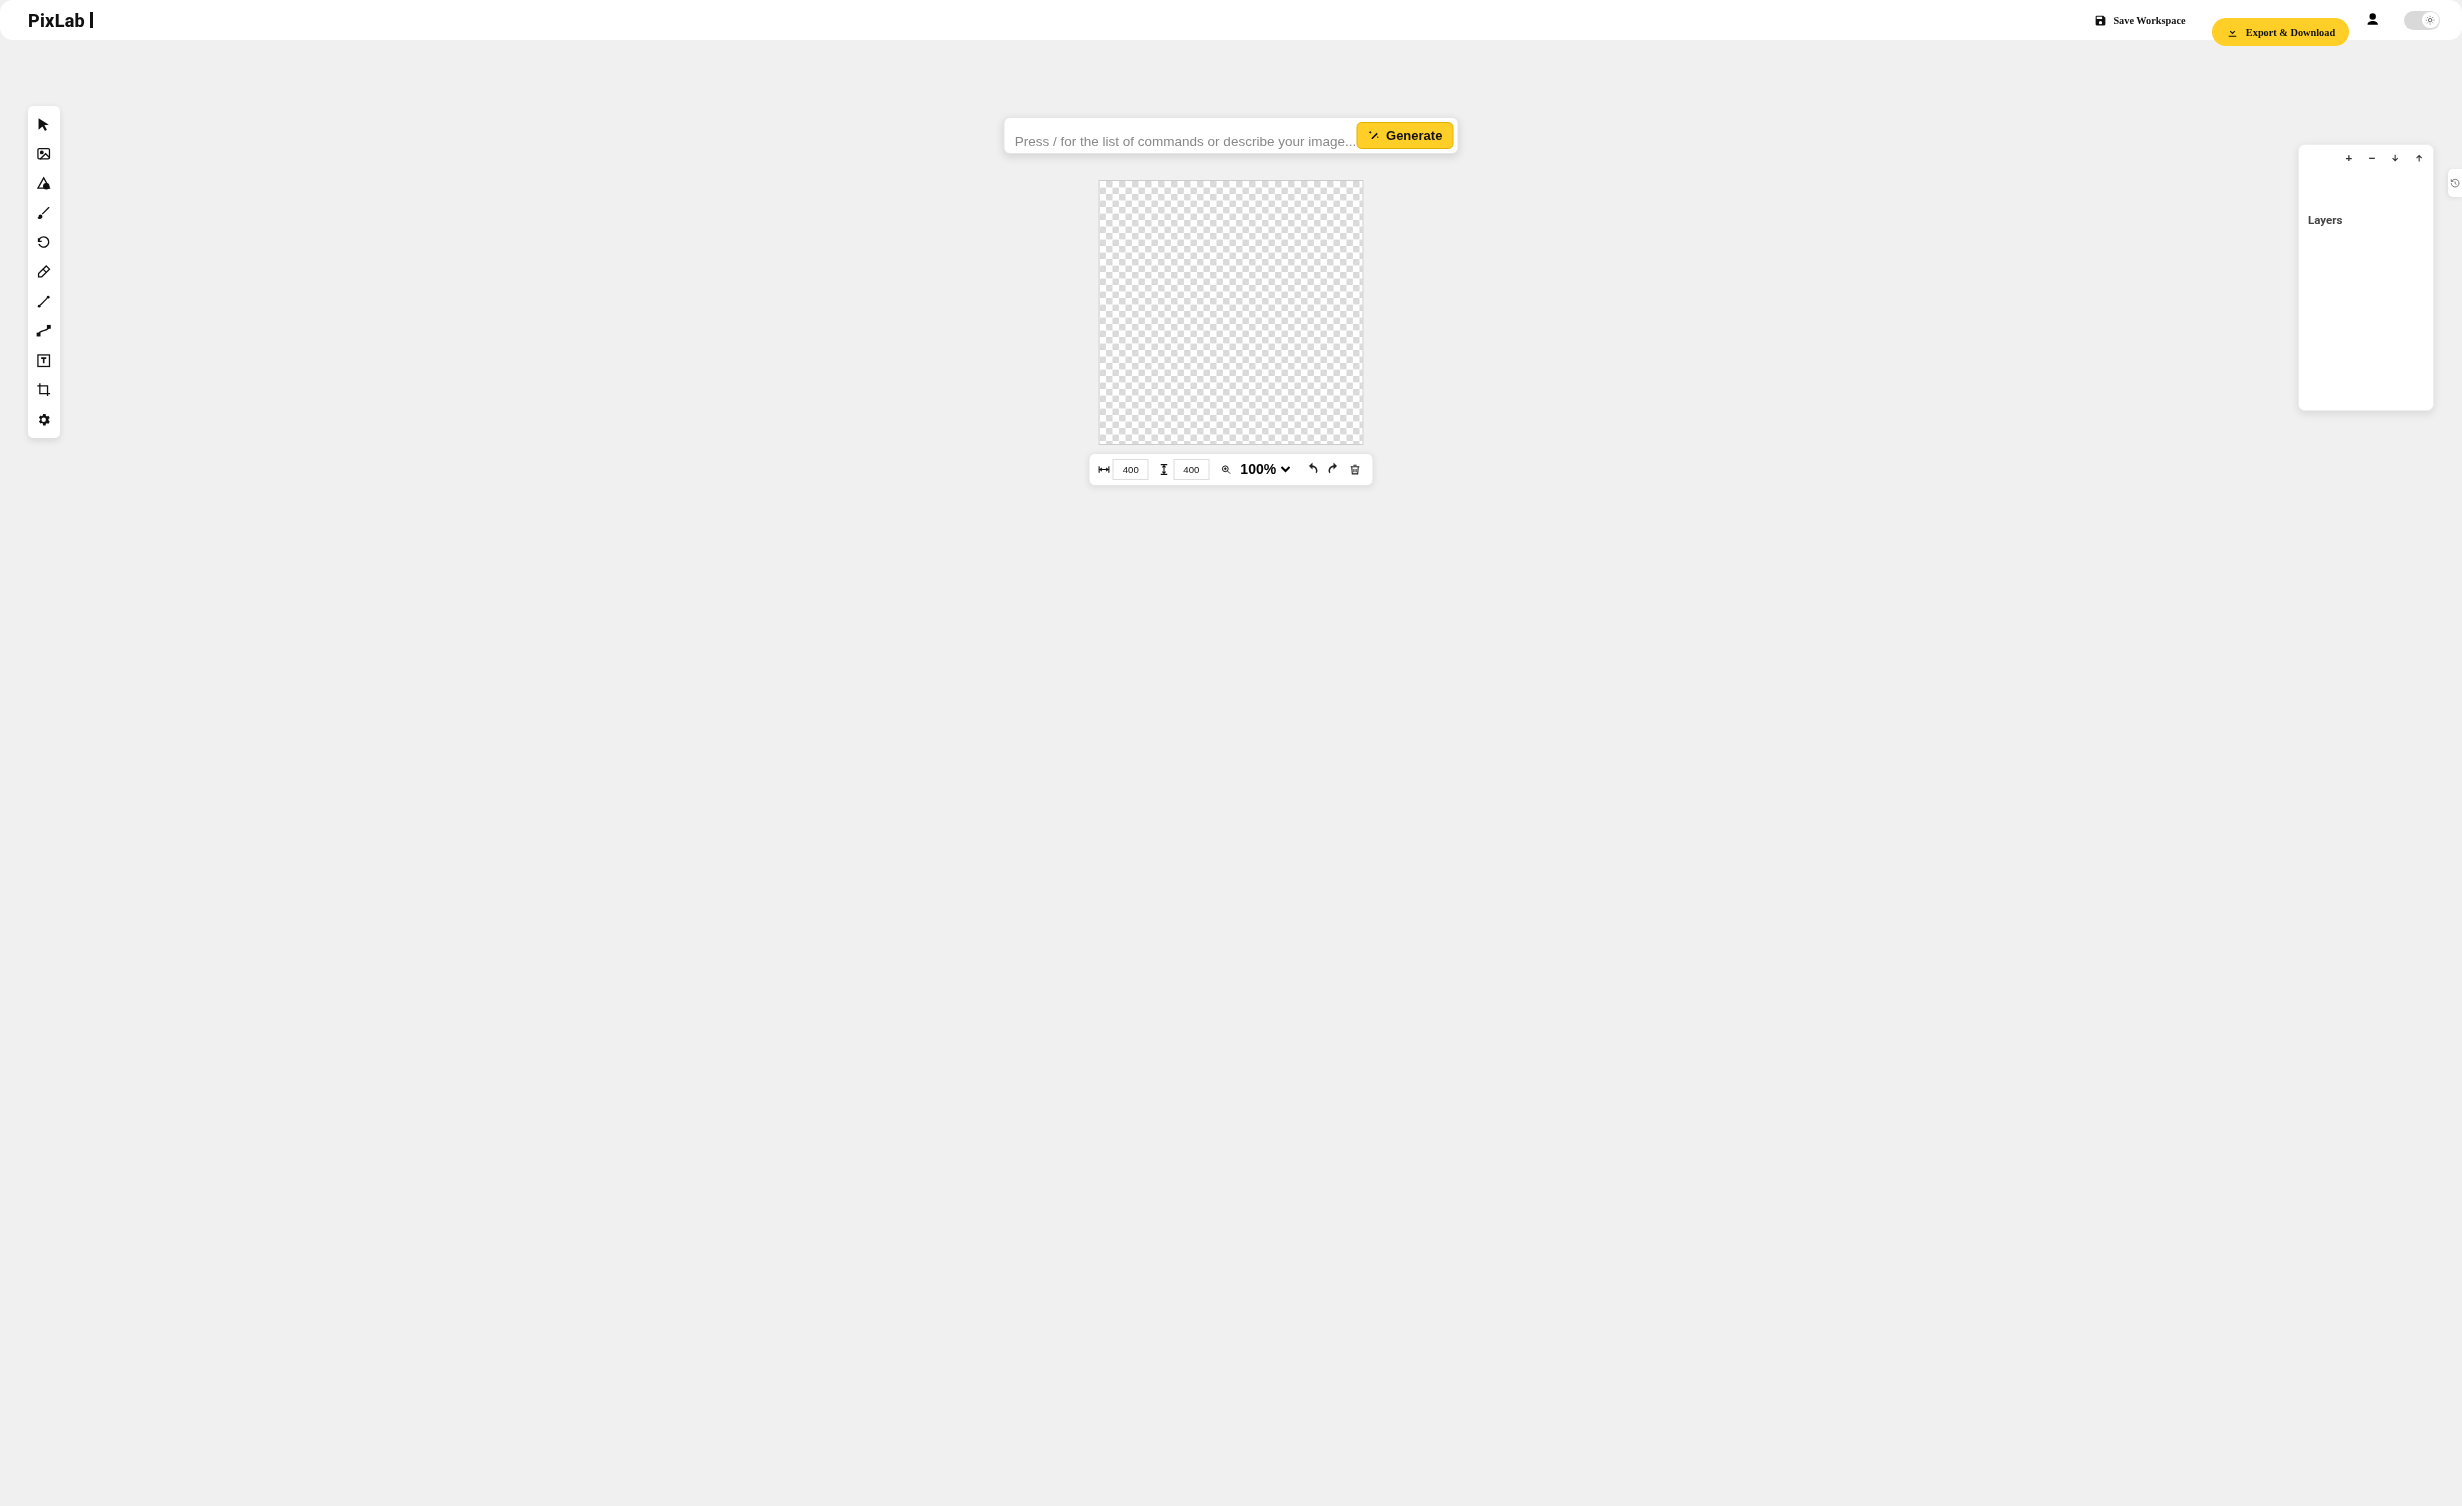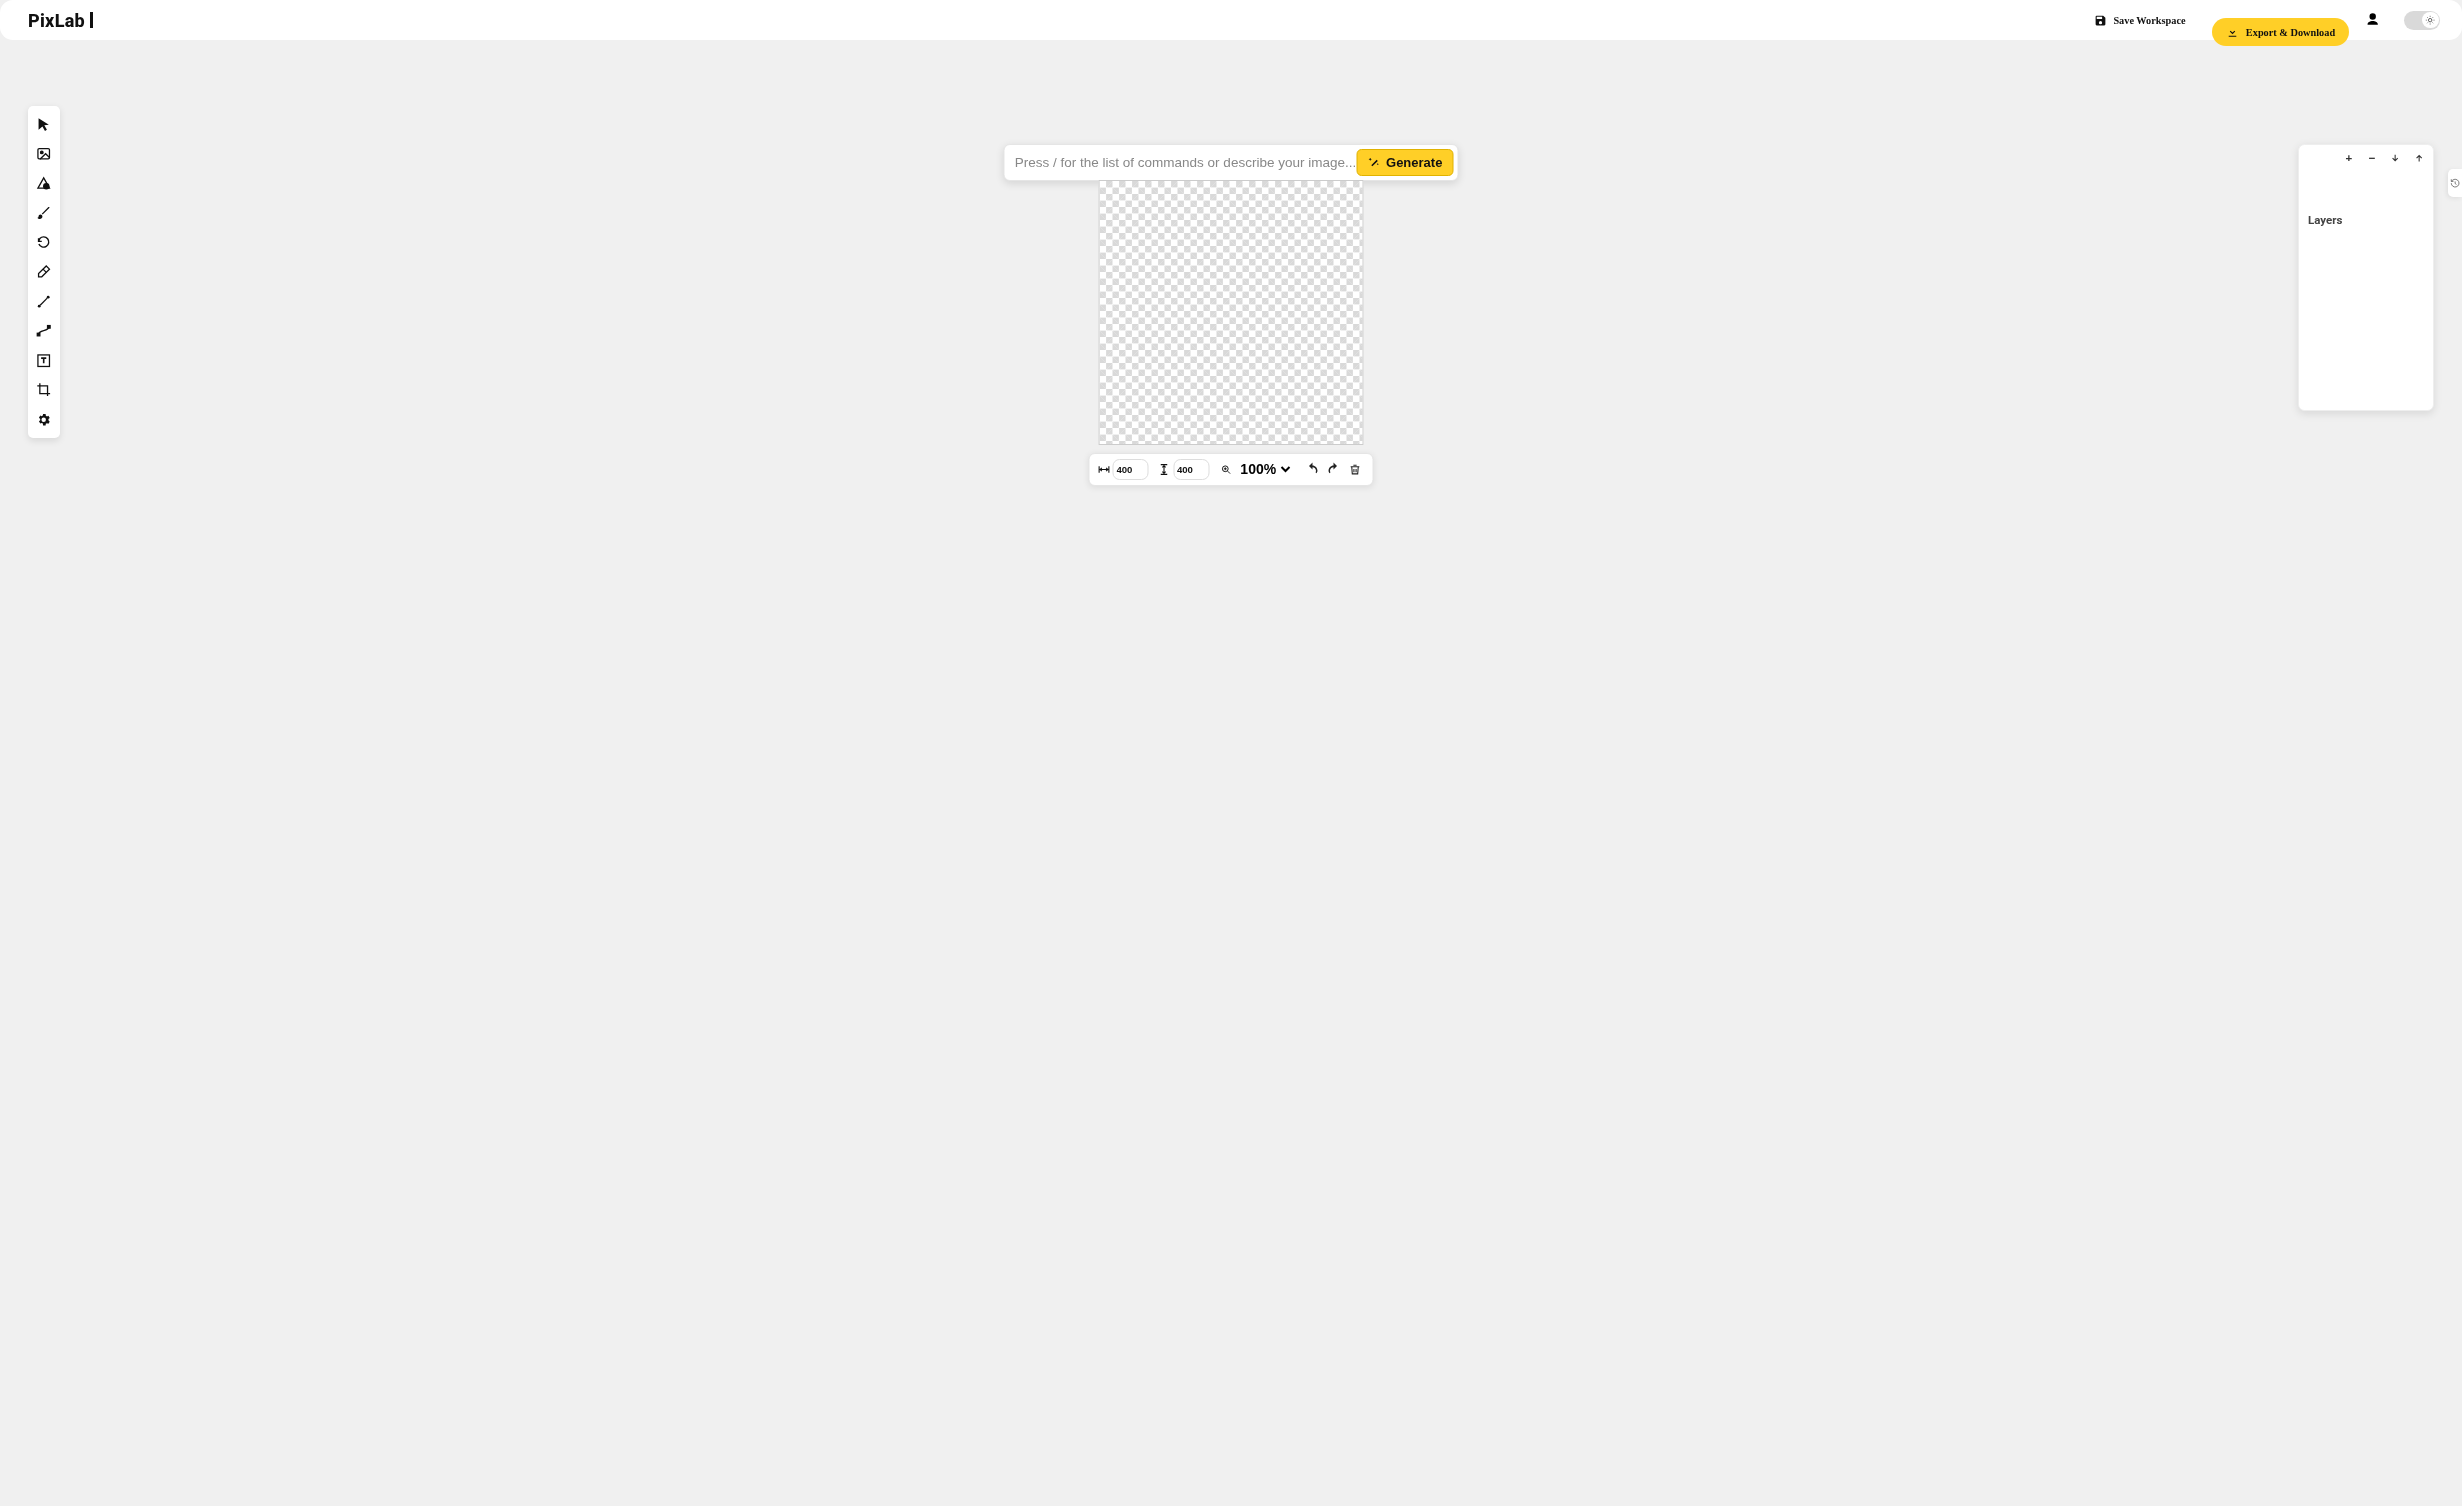--- a/index.html
+++ b/index.html
@@ -91,29 +91,29 @@
     width:27px; height:29.5px;
     display:flex; align-items:center; justify-content:center;
     border:none; background:transparent; cursor:pointer;
     color:#111;
   }
   .tool-btn svg { width:15.4px; height:15.4px; }
 
   
   .prompt-bar {
     position:absolute;
-    top:144px;
+    top:117px;
     left:50%;
     transform:translateX(-50%);
     width:455px;
     background:#fff;
     border-radius:6.4px;
     box-shadow:0 2.6px 9px rgba(0,0,0,0.12);
     border:0.6px solid #e5e5e5;
-    display:flex; align-items:center;
+    display:flex; align-items:flex-end;
     padding:3.8px 3.8px 3.8px 10.3px;
   }
   .prompt-input {
     flex:1;
     border:none;
     font-size:13.5px;
     color:#333;
     background:transparent;
     outline:none;
   }
@@ -159,25 +159,25 @@
     box-shadow:0 1.3px 6.4px rgba(0,0,0,0.08);
     border:0.6px solid #e5e5e5;
     display:flex; align-items:center;
     gap:2.6px;
     padding:3.8px 7.7px;
   }
   .status-group { display:flex; align-items:center; gap:2.6px; }
   .dim-input {
     width:36px;
     border:0.6px solid #ddd;
-    border-radius:7px;
+    border-radius:0;
     padding:3.8px 2.6px;
-    text-align:left;
+    text-align:center;
     font-size:9.6px;
-    font-weight:700;
+    font-weight:400;
     color:#111;
   }
   .status-icon-btn {
     width:19px; height:19px;
     display:flex; align-items:center; justify-content:center;
     border:none; background:transparent; cursor:pointer;
     color:#222;
   }
   .zoom-select {
     border:none;

